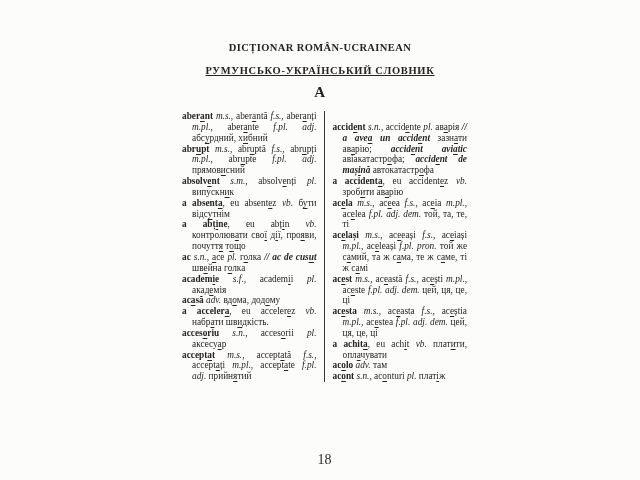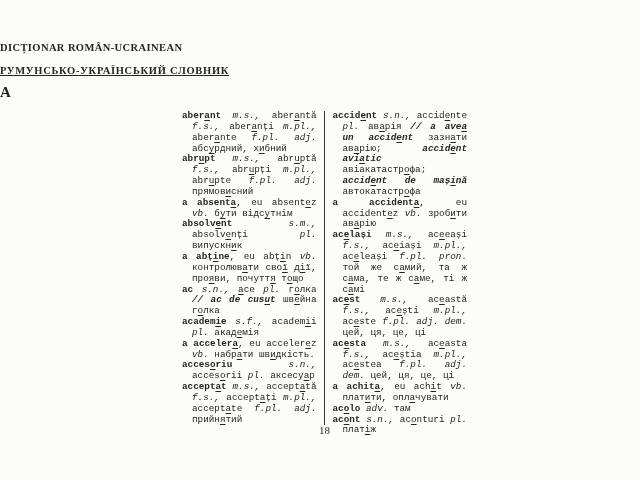--- a/index.html
+++ b/index.html
@@ -5,71 +5,73 @@
   html,body{margin:0;padding:0;}
   body{
     width:640px;height:480px;
     background:#fbfbf9;
     font-family:"Liberation Serif","DejaVu Serif",serif;
     color:#262320;
     position:relative;
     overflow:hidden;
   }
   .page{position:absolute;inset:0;background:#fcfcfa;}
-  .hdr{position:absolute;left:0;width:640px;font-weight:bold;white-space:nowrap;}
+  .hdr{position:absolute;left:0;width:640px;text-align:center;font-weight:bold;white-space:nowrap;}
   .title{top:42px;font-size:10.5px;letter-spacing:0.4px;}
   .subtitle{top:65px;font-size:10.5px;letter-spacing:0.7px;text-decoration:underline;}
   .letter{top:84px;font-size:15px;letter-spacing:0.5px;}
   .columns{
     position:absolute;left:182px;top:111px;width:285px;
-    display:flex;align-items:flex-start;font-family:Liberation Mono, monospace;
+    display:flex;align-items:flex-end;
   }
   .col{
     width:136px;
     font-size:9.3px;line-height:10.85px;
     text-align:justify;
     text-justify:inter-word;
   }
   .col-left{padding-right:7px;border-right:1px solid #3a3632;}
   .col-right{padding-left:8px;}
   .entry{padding-left:10px;text-indent:-10px;}
   .entry .b{font-weight:bold;}
   .entry .i{font-style:italic;}
   .entry .bi{font-weight:bold;font-style:italic;}
   .entry u{text-decoration:underline;text-underline-offset:1.5px;text-decoration-thickness:0.8px;}
   .pagenum{
-    position:absolute;left:182px;top:424px;width:285px;
-    text-align:center;font-size:11px;color:#2e2b28;
+    position:absolute;left:182px;top:452px;width:285px;
+    text-align:center;font-size:14px;color:#2e2b28;
   }
 </style>
 </head>
 <body>
 
 <div class="page">
 
   <div class="hdr title">DICȚIONAR ROMÂN-UCRAINEAN</div>
   <div class="hdr subtitle">РУМУНСЬКО-УКРАЇНСЬКИЙ СЛОВНИК</div>
   <div class="hdr letter">A</div>
 
   <div class="columns">
     <div class="col col-left">
         <div class="entry"><span class="b">aber<u>a</u>nt </span><span class="i">m.s.,</span><span> aber<u>a</u>ntă </span><span class="i">f.s.,</span><span> aber<u>a</u>nți </span><span class="i">m.pl.,</span><span> aber<u>a</u>nte </span><span class="i">f.pl.</span><span> </span><span class="i">adj.</span><span> абс<u>у</u>рдний, х<u>и</u>бний</span></div>
         <div class="entry"><span class="b">abr<u>u</u>pt </span><span class="i">m.s.,</span><span> abr<u>u</u>ptă </span><span class="i">f.s.,</span><span> abr<u>u</u>pți </span><span class="i">m.pl.,</span><span> abr<u>u</u>pte </span><span class="i">f.pl.</span><span> </span><span class="i">adj.</span><span> прямов<u>и</u>сний</span></div>
+        <div class="entry"><span class="b">absolv<u>e</u>nt </span><span class="i">s.m.,</span><span> absolv<u>e</u>nți </span><span class="i">pl.</span><span> випускн<u>и</u>к</span></div>
         <div class="entry"><span class="b">a absent<u>a</u></span><span>, eu absent<u>e</u>z </span><span class="i">vb.</span><span> б<u>у</u>ти відс<u>у</u>тнім</span></div>
-        <div class="entry"><span class="b">absolv<u>e</u>nt </span><span class="i">s.m.,</span><span> absolv<u>e</u>nți </span><span class="i">pl.</span><span> випускн<u>и</u>к</span></div>
         <div class="entry"><span class="b">a abț<u>i</u>ne</span><span>, eu abț<u>i</u>n </span><span class="i">vb.</span><span> контролюв<u>а</u>ти сво<u>ї</u> д<u>і</u>ї, про<u>я</u>ви, почутт<u>я</u> т<u>о</u>що</span></div>
         <div class="entry"><span class="b">ac </span><span class="i">s.n.,</span><span> <u>a</u>ce </span><span class="i">pl.</span><span> г<u>о</u>лка </span><span class="bi">// ac de cus<u>u</u>t</span><span> шв<u>е</u>йна г<u>о</u>лка</span></div>
         <div class="entry"><span class="b">academ<u>i</u>e </span><span class="i">s.f.,</span><span> academ<u>i</u>i </span><span class="i">pl.</span><span> акад<u>е</u>мія</span></div>
+        <div class="entry"><span class="b">ac<u>a</u>să </span><span class="i">adv.</span><span> вд<u>о</u>ма, дод<u>о</u>му</span></div>
         <div class="entry"><span class="b">a acceler<u>a</u></span><span>, eu acceler<u>e</u>z </span><span class="i">vb.</span><span> набр<u>а</u>ти шв<u>и</u>дкість.</span></div>
         <div class="entry"><span class="b">acces<u>o</u>riu </span><span class="i">s.n.,</span><span> acces<u>o</u>rii </span><span class="i">pl.</span><span> аксесу<u>а</u>р</span></div>
         <div class="entry"><span class="b">accept<u>a</u>t </span><span class="i">m.s.,</span><span> accept<u>a</u>tă </span><span class="i">f.s.,</span><span> accept<u>a</u>ți </span><span class="i">m.pl.,</span><span> accept<u>a</u>te </span><span class="i">f.pl.</span><span> </span><span class="i">adj.</span><span> прийн<u>я</u>тий</span></div>
       </div>
     <div class="col col-right">
         <div class="entry"><span class="b">accid<u>e</u>nt </span><span class="i">s.n.,</span><span> accid<u>e</u>nte </span><span class="i">pl.</span><span> ав<u>а</u>рія </span><span class="bi">// a ave<u>a</u> un accid<u>e</u>nt</span><span> зазн<u>а</u>ти ав<u>а</u>рію; </span><span class="bi">accid<u>e</u>nt avi<u>a</u>tic</span><span> авіакатастр<u>о</u>фа; </span><span class="bi">accid<u>e</u>nt de maș<u>i</u>nă</span><span> автокатастр<u>о</u>фа</span></div>
         <div class="entry"><span class="b">a accident<u>a</u></span><span>, eu accident<u>e</u>z </span><span class="i">vb.</span><span> зроб<u>и</u>ти ав<u>а</u>рію</span></div>
+        <div class="entry"><span class="b">ac<u>e</u>la </span><span class="i">m.s.,</span><span> ac<u>e</u>ea </span><span class="i">f.s.,</span><span> ac<u>e</u>ia </span><span class="i">m.pl.,</span><span> ac<u>e</u>lea </span><span class="i">f.pl.</span><span> </span><span class="i">adj. dem.</span><span> той, та, те, ті</span></div>
         <div class="entry"><span class="b">ac<u>e</u>lași </span><span class="i">m.s.,</span><span> ac<u>e</u>eași </span><span class="i">f.s.,</span><span> ac<u>e</u>iași </span><span class="i">m.pl.,</span><span> ac<u>e</u>leași </span><span class="i">f.pl.</span><span> </span><span class="i">pron.</span><span> той же с<u>а</u>мий, та ж с<u>а</u>ма, те ж с<u>а</u>ме, ті ж с<u>а</u>мі</span></div>
         <div class="entry"><span class="b">ac<u>e</u>st </span><span class="i">m.s.,</span><span> ac<u>e</u>astă </span><span class="i">f.s.,</span><span> ac<u>e</u>ști </span><span class="i">m.pl.,</span><span> ac<u>e</u>ste </span><span class="i">f.pl.</span><span> </span><span class="i">adj. dem.</span><span> цей, ця, це, ці</span></div>
         <div class="entry"><span class="b">ac<u>e</u>sta </span><span class="i">m.s.,</span><span> ac<u>e</u>asta </span><span class="i">f.s.,</span><span> ac<u>e</u>știa </span><span class="i">m.pl.,</span><span> ac<u>e</u>stea </span><span class="i">f.pl.</span><span> </span><span class="i">adj. dem.</span><span> цей, ця, це, ці</span></div>
         <div class="entry"><span class="b">a achit<u>a</u></span><span>, eu ach<u>i</u>t </span><span class="i">vb.</span><span> плат<u>и</u>ти, опл<u>а</u>чувати</span></div>
         <div class="entry"><span class="b">ac<u>o</u>lo </span><span class="i">adv.</span><span> там</span></div>
         <div class="entry"><span class="b">ac<u>o</u>nt </span><span class="i">s.n.,</span><span> ac<u>o</u>nturi </span><span class="i">pl.</span><span> плат<u>і</u>ж</span></div>
       </div>
   </div>
 
   <div class="pagenum">18</div>

